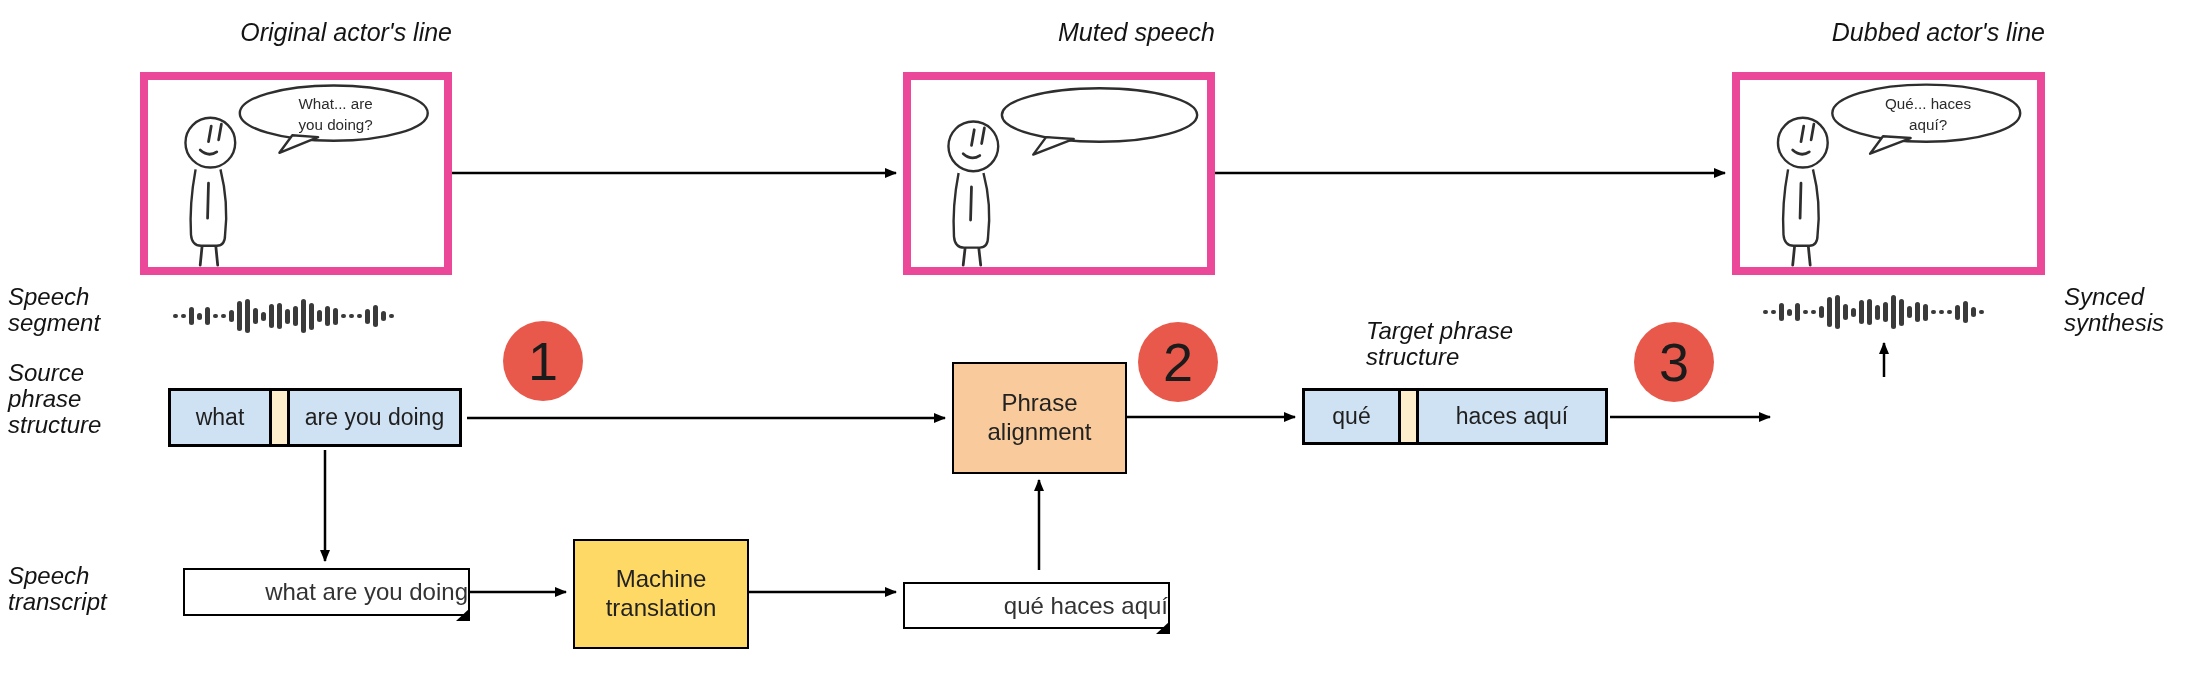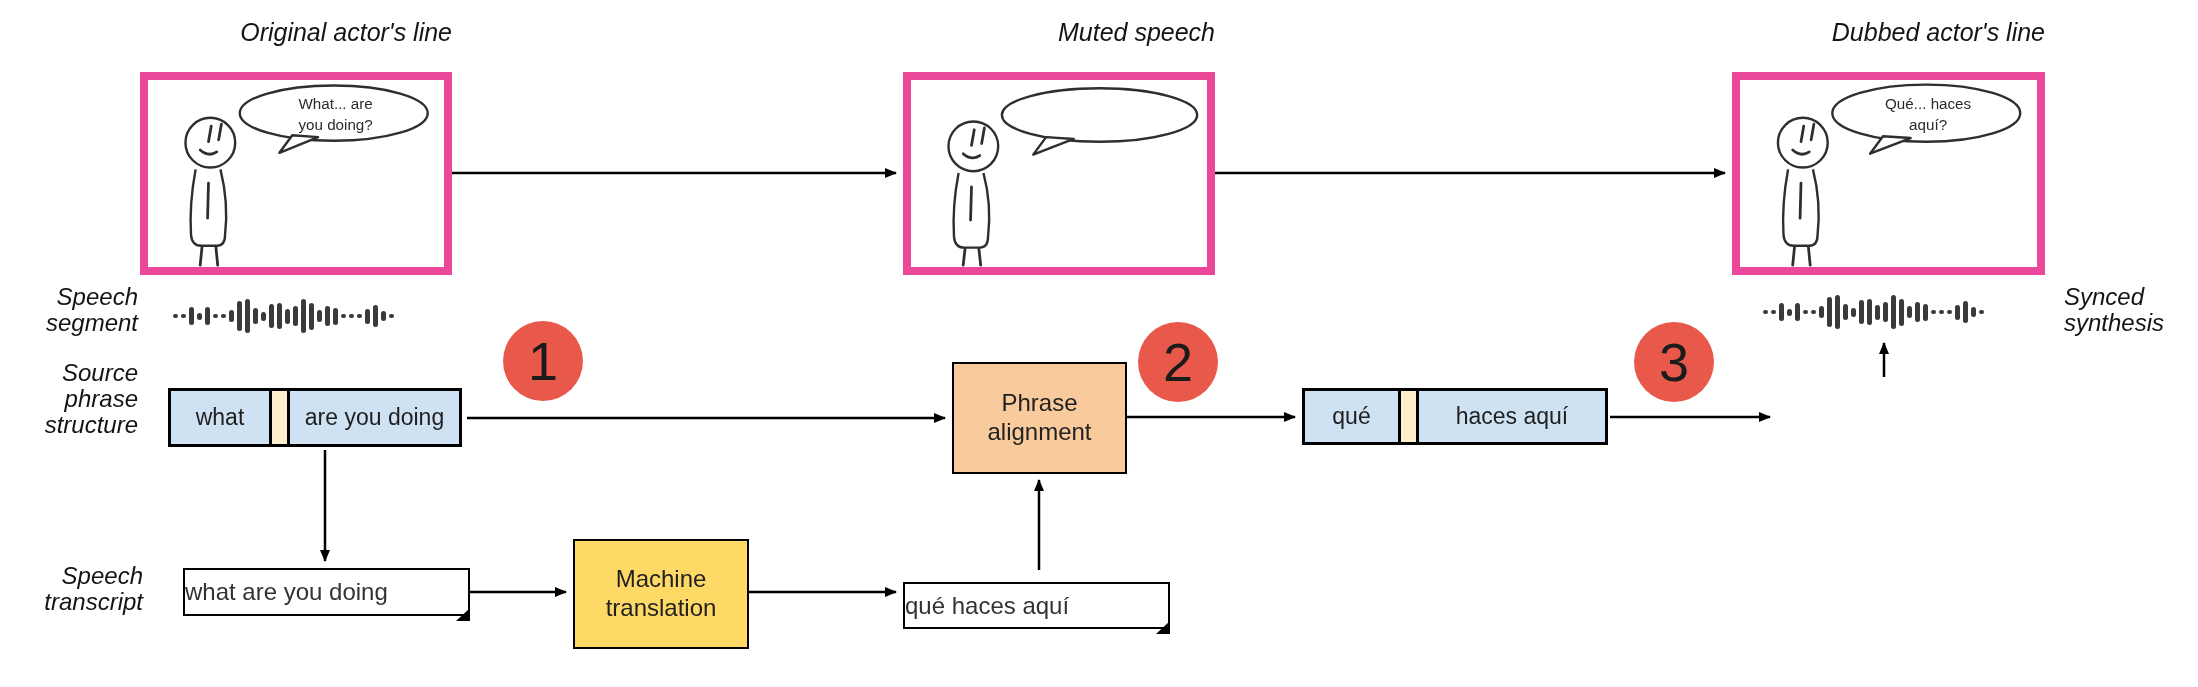--- a/index.html
+++ b/index.html
@@ -27,21 +27,21 @@
     color:#141414;
     white-space:nowrap;
   }
   
   .side-label{
     position:absolute;
     font-style:italic;
     font-size:24px;
     line-height:1.08;
     color:#141414;
-    text-align:right;
+    text-align:left;
   }
   .side-label.left-align{text-align:left;}
   
   .waveform{
     position:absolute;
     display:flex;
     align-items:center;
     gap:3px;
   }
   .wbar{width:5px;border-radius:3px;background:var(--waveform-gray,#3a3a3a);flex:none;}
@@ -82,21 +82,21 @@
     background:var(--step-red,#e8594b);
     display:flex;align-items:center;justify-content:center;
     font-size:54px;font-weight:500;color:#1b1b1b;
   }
   
   .note{
     position:absolute;
     background:#fff;
     border:2.5px solid #000;
     box-sizing:border-box;
-    display:flex;align-items:center;justify-content:flex-start;
+    display:flex;align-items:center;justify-content:flex-end;
     font-size:24px;color:#333;
   }
   .flap{
     position:absolute;
     right:-2px;bottom:-7px;
     width:14px;height:13px;
     background:#000;
     clip-path:polygon(0 100%, 100% 0, 100% 100%);
   }
   .connectors{position:absolute;left:0;top:0;pointer-events:none;}
@@ -237,20 +237,21 @@
       <div class="wbar" style="height: 4px;"></div>
       <div class="wbar" style="height: 15px;"></div>
       <div class="wbar" style="height: 22px;"></div>
       <div class="wbar" style="height: 10px;"></div>
       <div class="wbar" style="height: 4px;"></div>
     </div>
 
   <div class="side-label" style="left:8px;top:284px;width:130px;">Speech segment</div>
   <div class="side-label" style="left:8px;top:360px;width:130px;">Source phrase structure</div>
   <div class="side-label" style="left:8px;top:563px;width:135px;">Speech transcript</div>
+  <div class="side-label" style="left:1366px;top:318px;width:180px;">Target phrase structure</div>
   <div class="side-label left-align" style="left:2036px;top:284px;width:150px;margin-left:28px;">Synced synthesis</div>
 
   <div class="phrase-row" style="left:168px;top:388px;height:59px;">
     <div class="phrase-cell" style="width:98px;">what</div>
     <div class="phrase-cell gap" style="width:18px;"></div>
     <div class="phrase-cell" style="width:172px;">are you doing</div>
   </div>
 
   <div class="phrase-row" style="left:1302px;top:388px;height:57px;">
     <div class="phrase-cell" style="width:93px;">qué</div>

